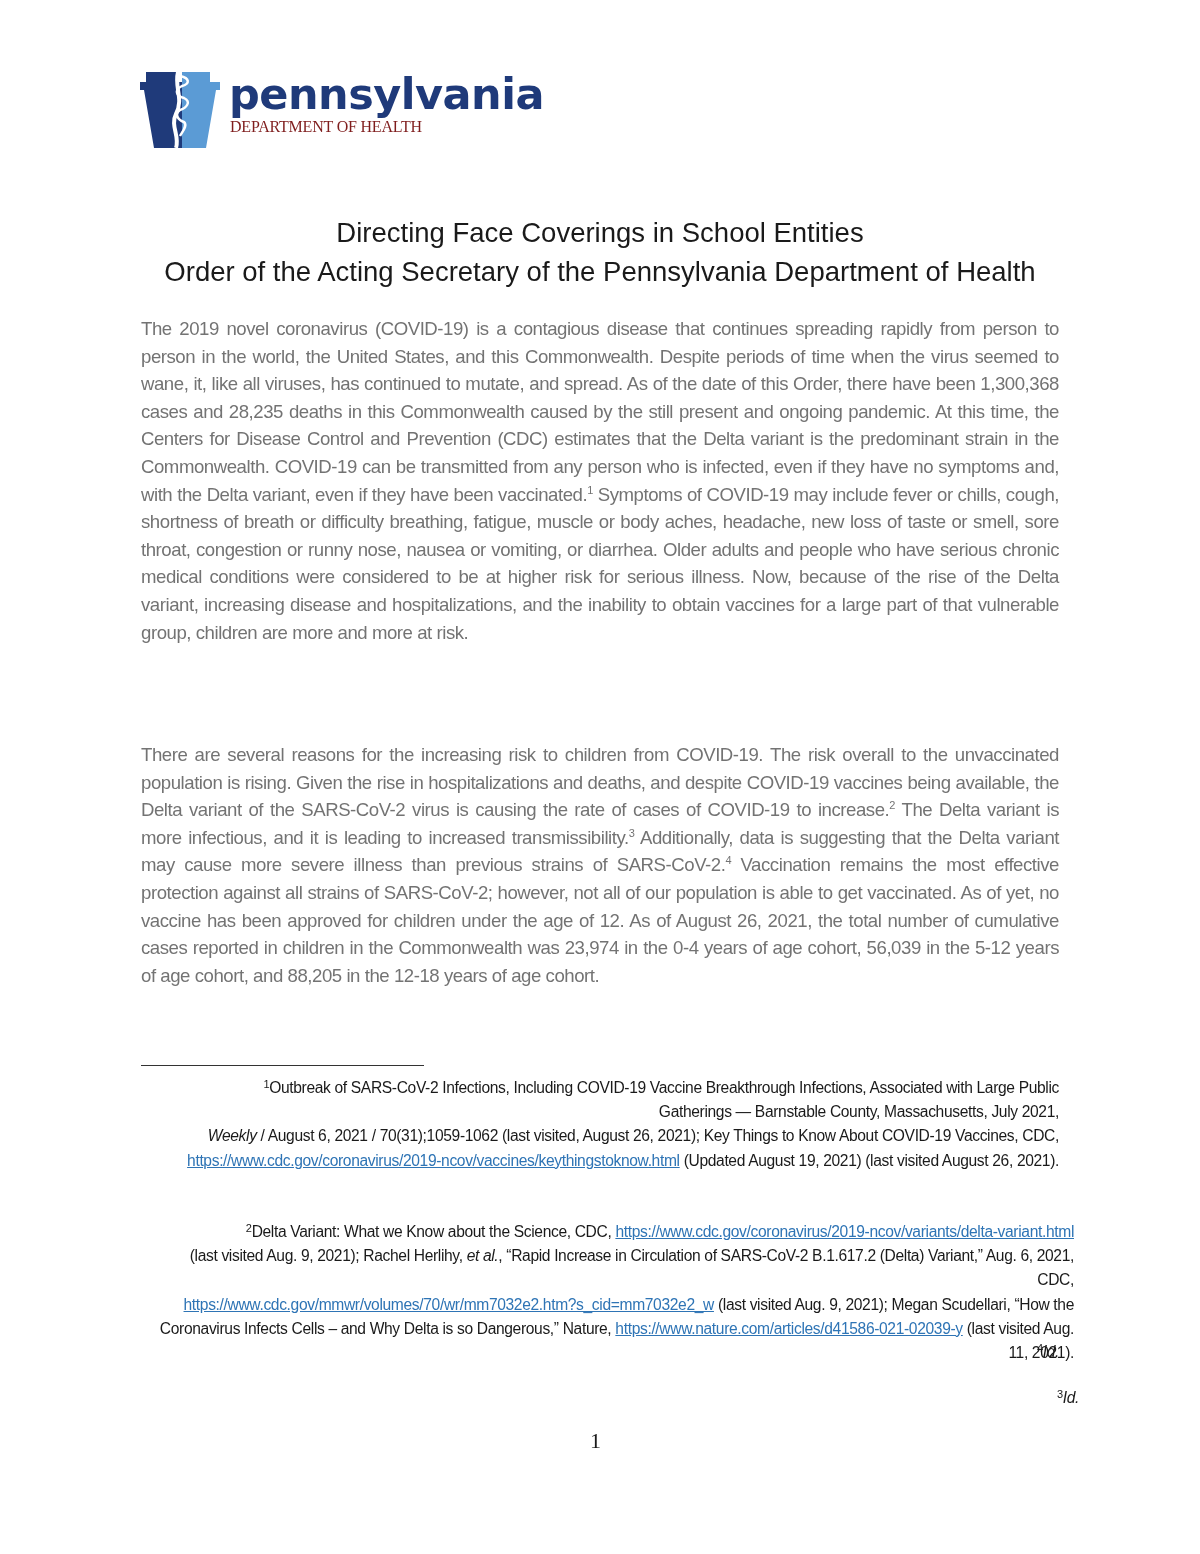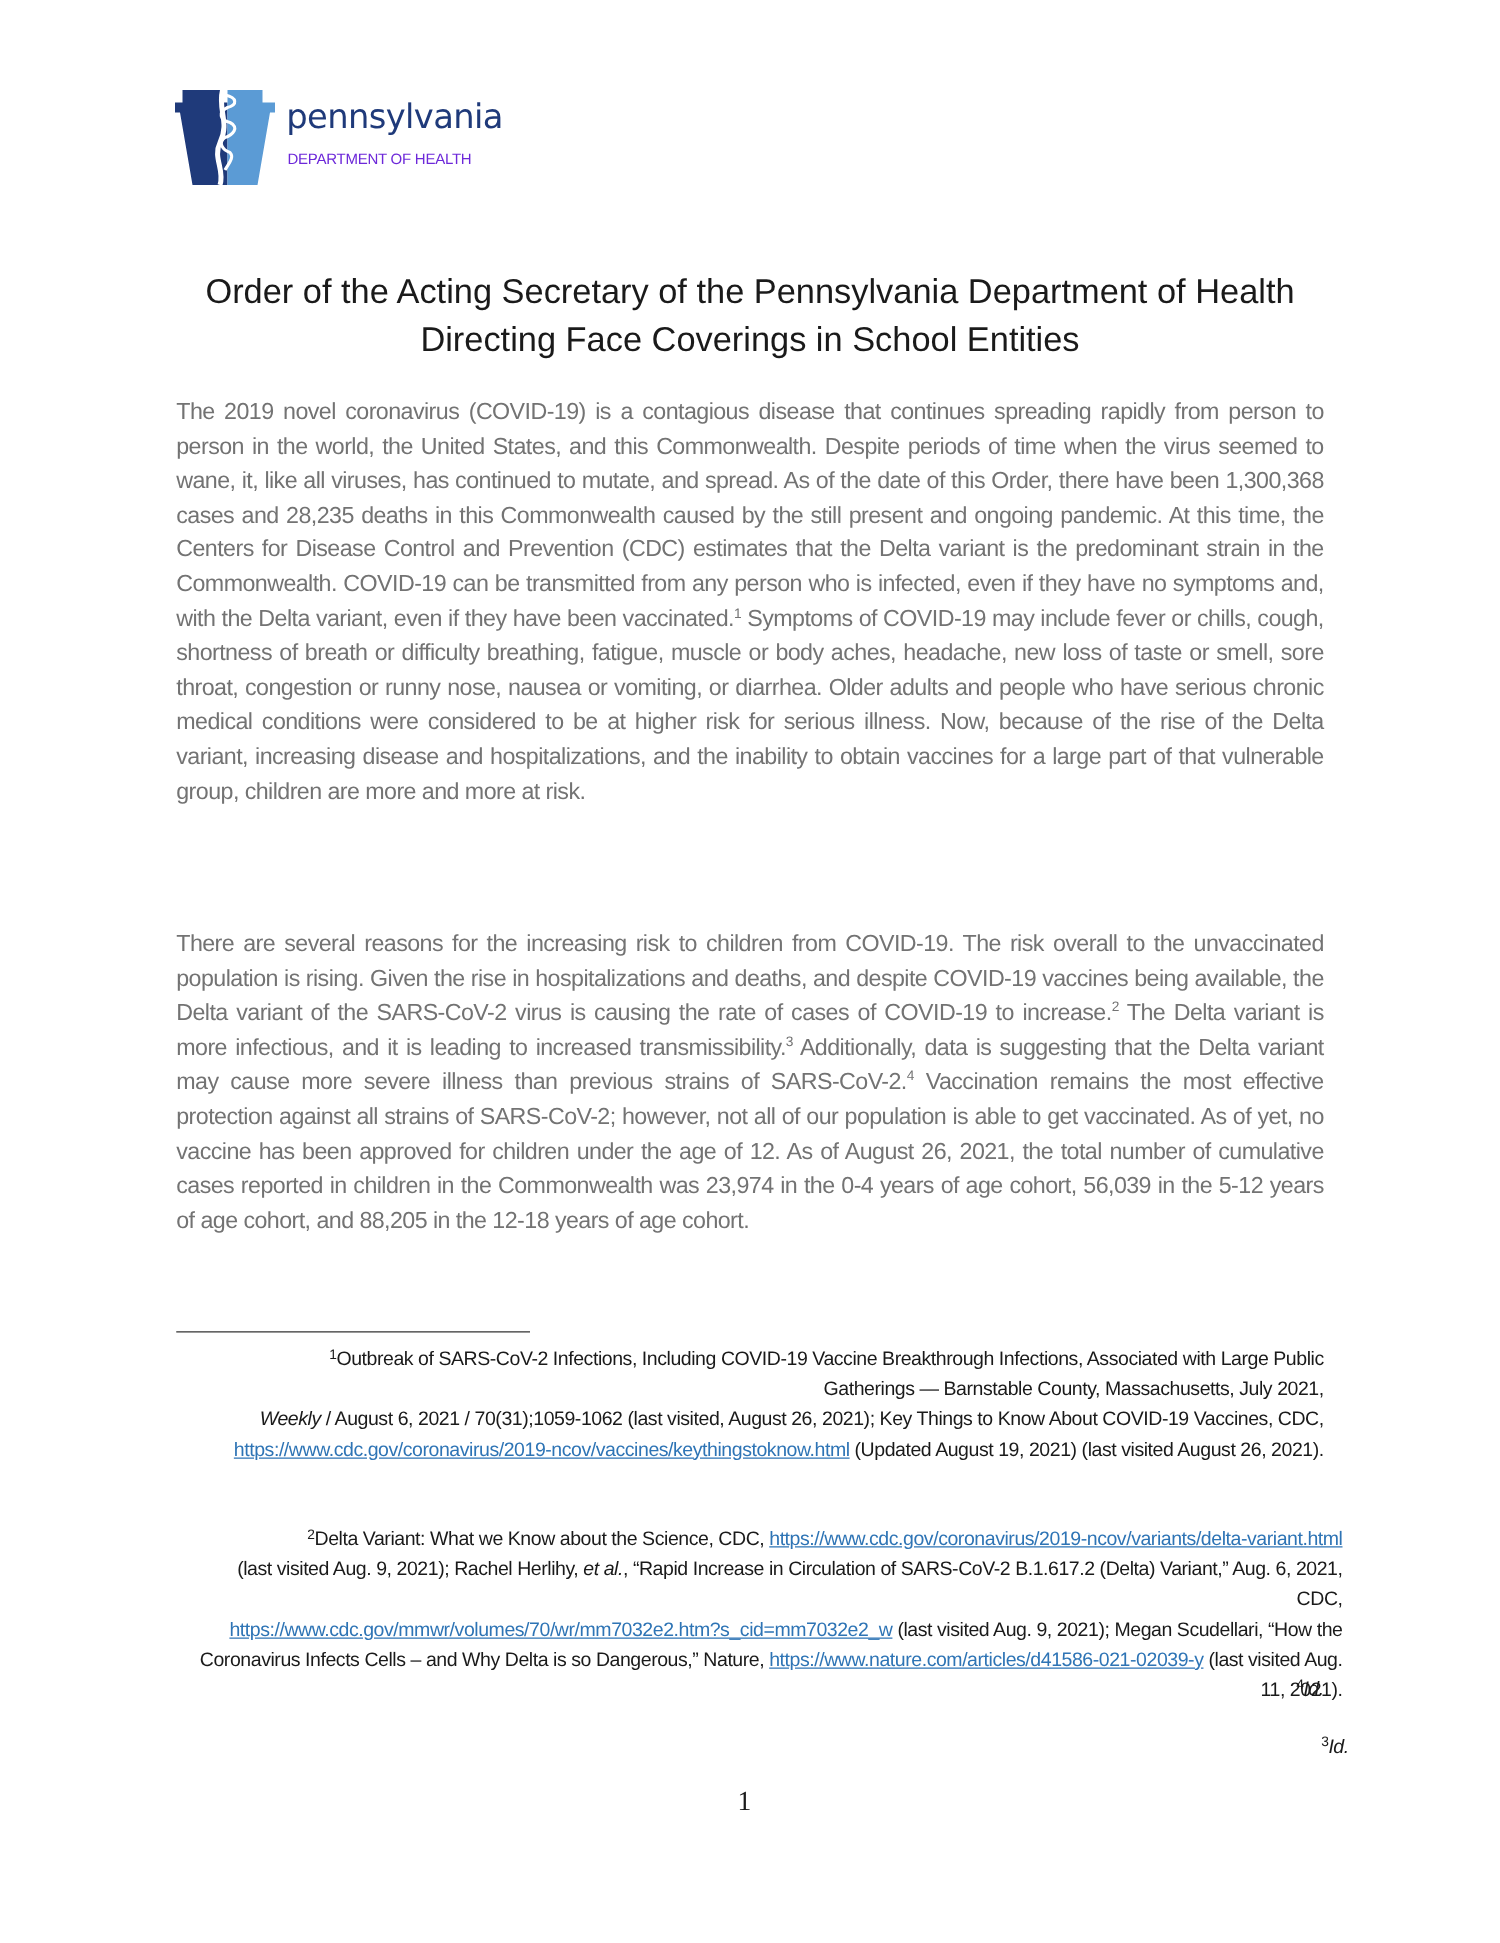--- a/index.html
+++ b/index.html
@@ -1,21 +1,21 @@
 <!DOCTYPE html>
 <html><head>
 <meta charset="utf-8">
 <style>
   html, body { margin: 0; padding: 0; background: #ffffff; }
   body { width: 1200px; height: 1554px; position: relative; overflow: hidden; color: #1a1a1a; }
   .page { position: absolute; left: 0; top: 0; width: 1200px; height: 1554px; background: #fff; }
   .logo { position: absolute; left: 140px; top: 68px; width: 320px; height: 82px; }
   .logo svg { position: absolute; left: 0; top: 0; }
-  .logo-name { position: absolute; left: 89px; top: 6px; font-family: "DejaVu Sans", sans-serif; font-weight: normal; font-size: 27px; color: #1f3a7a; letter-spacing: -0.5px; line-height: 40px; }
-  .logo-dept { position: absolute; left: 90px; top: 50px; font-family: Liberation Sans, sans-serif; font-size: 12px; color: #6d28d9; line-height: 18px; letter-spacing: -0.2px; }
+  .logo-name { position: absolute; left: 89px; top: 6px; font-family: "DejaVu Sans", sans-serif; font-weight: bold; font-size: 43px; color: #1f3a7a; letter-spacing: -0.5px; line-height: 40px; }
+  .logo-dept { position: absolute; left: 90px; top: 50px; font-family: Liberation Serif, serif; font-size: 16px; color: #7f1d1d; line-height: 18px; letter-spacing: -0.2px; }
   .title { position: absolute; left: 130px; top: 213px; width: 940px; text-align: center; font-family: "Liberation Sans", sans-serif; font-size: 27.5px; line-height: 39px; color: #1a1a1a; }
   .body-p { position: absolute; left: 141px; width: 918px; font-family: Liberation Sans, sans-serif; font-size: 18.6px; line-height: 27.6px; text-align: justify; color: #737373; letter-spacing: -0.45px; word-spacing: 0px; }
   .p1 { top: 315px; }
   .p2 { top: 729px; margin-top: 12px; }
   sup { font-size: 11px; line-height: 0; vertical-align: 7px; }
   .fn-rule { position: absolute; left: 141px; top: 1065px; width: 283px; height: 1px; background: #333; }
   .fn { position: absolute; left: 141px; width: 918px; font-family: "Liberation Sans", sans-serif; font-size: 15.6px; line-height: 24.2px; color: #1a1a1a; letter-spacing: -0.35px; text-align: right; }
   .fn1 { top: 1076px; }
   .fn2 { top: 1220px; margin-left: 15px; }
   .fn3 { top: 1386px; margin-left: 20px; }
@@ -39,22 +39,22 @@
 
       <path d="M38,4 C34,20 44,30 36,46 C30,58 40,68 36,80" stroke="#ffffff" stroke-width="4" fill="none"></path>
 
       <path d="M40,8 C50,10 50,16 42,18 C34,22 36,28 44,30 C52,34 46,40 40,42 C34,46 38,52 44,54 C48,58 42,64 40,68" stroke="#ffffff" stroke-width="2.5" fill="none"></path>
     </svg>
     <div class="logo-name">pennsylvania</div>
     <div class="logo-dept">DEPARTMENT OF HEALTH</div>
   </div>
 
   <div class="title">
+    <div>Directing Face Coverings in School Entities</div>
     <div>Order of the Acting Secretary of the Pennsylvania Department of Health</div>
-    <div>Directing Face Coverings in School Entities</div>
   </div>
 
   <div class="body-p p1"><span>The 2019 novel coronavirus (COVID-19) is a contagious disease that continues spreading rapidly from person to person in the world, the United States, and this Commonwealth.  Despite periods of time when the virus seemed to wane, it, like all viruses, has continued to mutate, and spread.  As of the date of this Order, there have been 1,300,368 cases and 28,235 deaths in this Commonwealth caused by the still present and ongoing pandemic.  At this time, the Centers for Disease Control and Prevention (CDC) estimates that the Delta variant is the predominant strain in the Commonwealth. COVID-19 can be transmitted from any person who is infected, even if they have no symptoms and, with the Delta variant, even if they have been vaccinated.</span><sup>1</sup><span>  Symptoms of COVID-19 may include fever or chills, cough, shortness of breath or difficulty breathing, fatigue, muscle or body aches, headache, new loss of taste or smell, sore throat, congestion or runny nose, nausea or vomiting, or diarrhea. Older adults and people who have serious chronic medical conditions were considered to be at higher risk for serious illness. Now, because of the rise of the Delta variant, increasing disease and hospitalizations, and the inability to obtain vaccines for a large part of that vulnerable group, children are more and more at risk.</span></div>
 
   <div class="body-p p2"><span>There are several reasons for the increasing risk to children from COVID-19.  The risk overall to the unvaccinated population is rising.  Given the rise in hospitalizations and deaths, and despite COVID-19 vaccines being available, the Delta variant of the SARS-CoV-2 virus is causing the rate of cases of COVID-19 to increase.</span><sup>2</sup><span>  The Delta variant is more infectious, and it is leading to increased transmissibility.</span><sup>3</sup><span> Additionally, data is suggesting that the Delta variant may cause more severe illness than previous strains of SARS-CoV-2.</span><sup>4</sup><span>  Vaccination remains the most effective protection against all strains of SARS-CoV-2; however, not all of our population is able to get vaccinated.  As of yet, no vaccine has been approved for children under the age of 12.  As of August 26, 2021, the total number of cumulative cases reported in children in the Commonwealth was 23,974 in the 0-4 years of age cohort, 56,039 in the 5-12 years of age cohort, and 88,205 in the 12-18 years of age cohort.</span></div>
 
   <div class="fn-rule"></div>
 
   <div class="fn fn1"><span class="fn-num">1</span><span>Outbreak of SARS-CoV-2 Infections, Including COVID-19 Vaccine Breakthrough Infections, Associated with Large Public Gatherings — Barnstable County, Massachusetts, July 2021,</span><br><em>Weekly</em><span> / August 6, 2021 / 70(31);1059-1062 (last visited, August 26, 2021); Key Things to Know About COVID-19 Vaccines, CDC, </span><a>https://www.cdc.gov/coronavirus/2019-ncov/vaccines/keythingstoknow.html</a><span>  (Updated August 19, 2021) (last visited August 26, 2021).</span></div>
 

